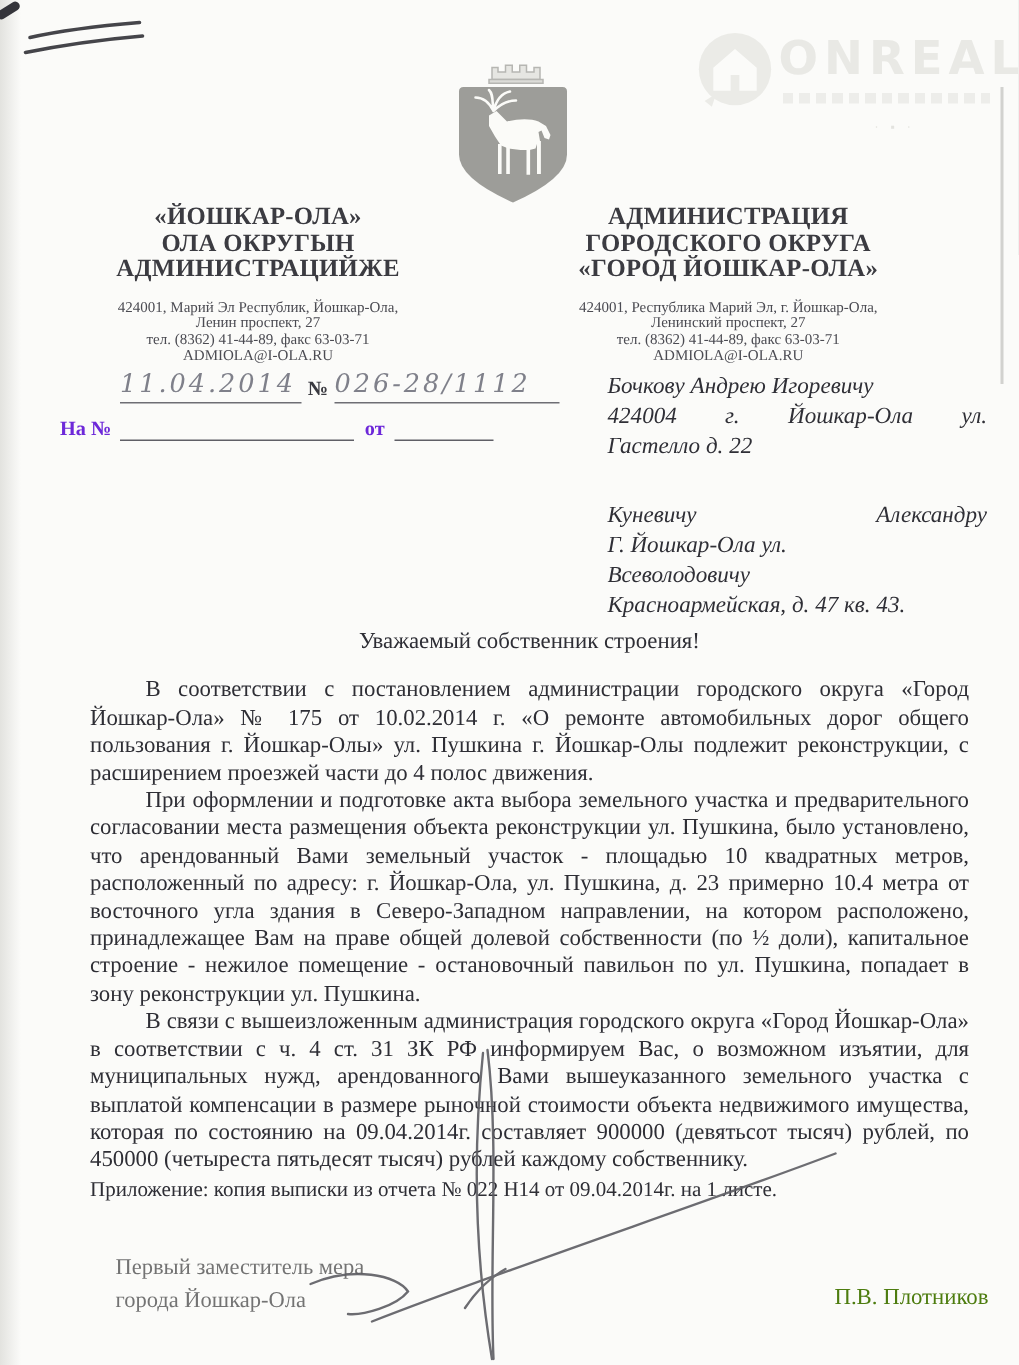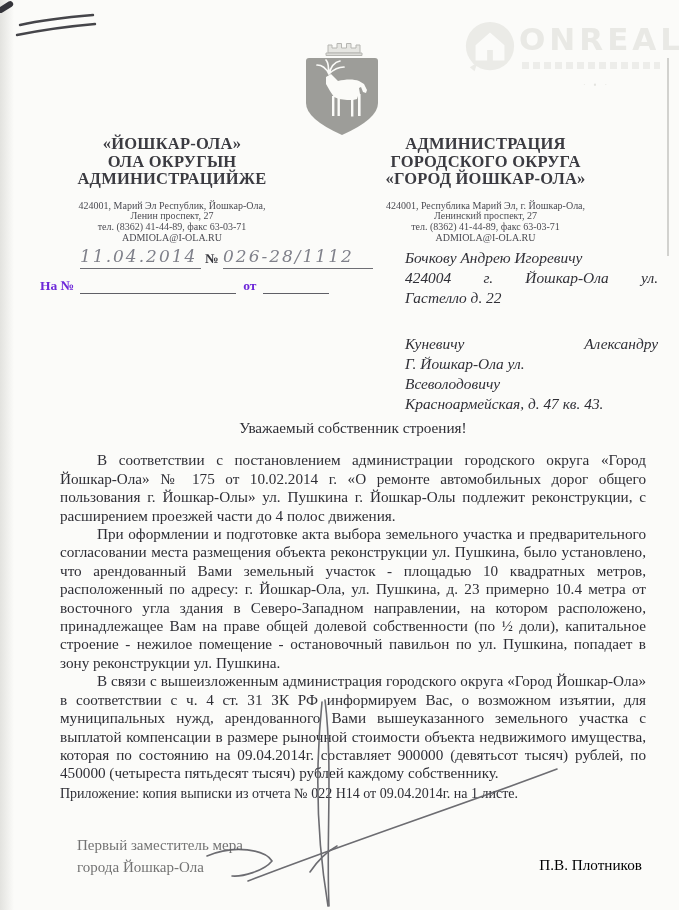--- a/index.html
+++ b/index.html
@@ -53,22 +53,22 @@
   .recipient + .recipient{margin-top:26px;}
   .jline{text-align:justify;text-align-last:justify;}
   
   .content{position:absolute;left:60px;top:419px;width:586px;font-size:15.2px;
     line-height:18.4px;color:#2e2e35;}
   .salutation{text-align:center;margin:0 0 14px 0;}
   .content p{margin:0;text-align:justify;text-indent:37px;}
   .attachment{position:absolute;left:60px;top:786px;width:586px;font-size:14px;color:#2e2e35;}
   
   .sig-left{position:absolute;left:61px;top:835px;font-size:15px;line-height:21.5px;color:#737373;margin-left:16px;}
-  .sig-name{position:absolute;left:56px;top:856px;width:586px;text-align:right;
-    font-size:15.2px;color:#000000;}
+  .sig-name{position:absolute;left:73px;top:856px;width:586px;text-align:right;
+    font-size:15.2px;color:#4d7c0f;}
   .signature-svg{position:absolute;left:180px;top:690px;}
   .scan-line{position:absolute;left:667px;top:58px;width:2px;height:198px;background:#bcbcb8;opacity:.65;}
 </style>
 </head>
 <body>
 
 <div class="page">
 
   <div class="corner-blob"></div>
   <svg class="top-dashes" width="86" height="28" viewBox="0 0 86 28">

